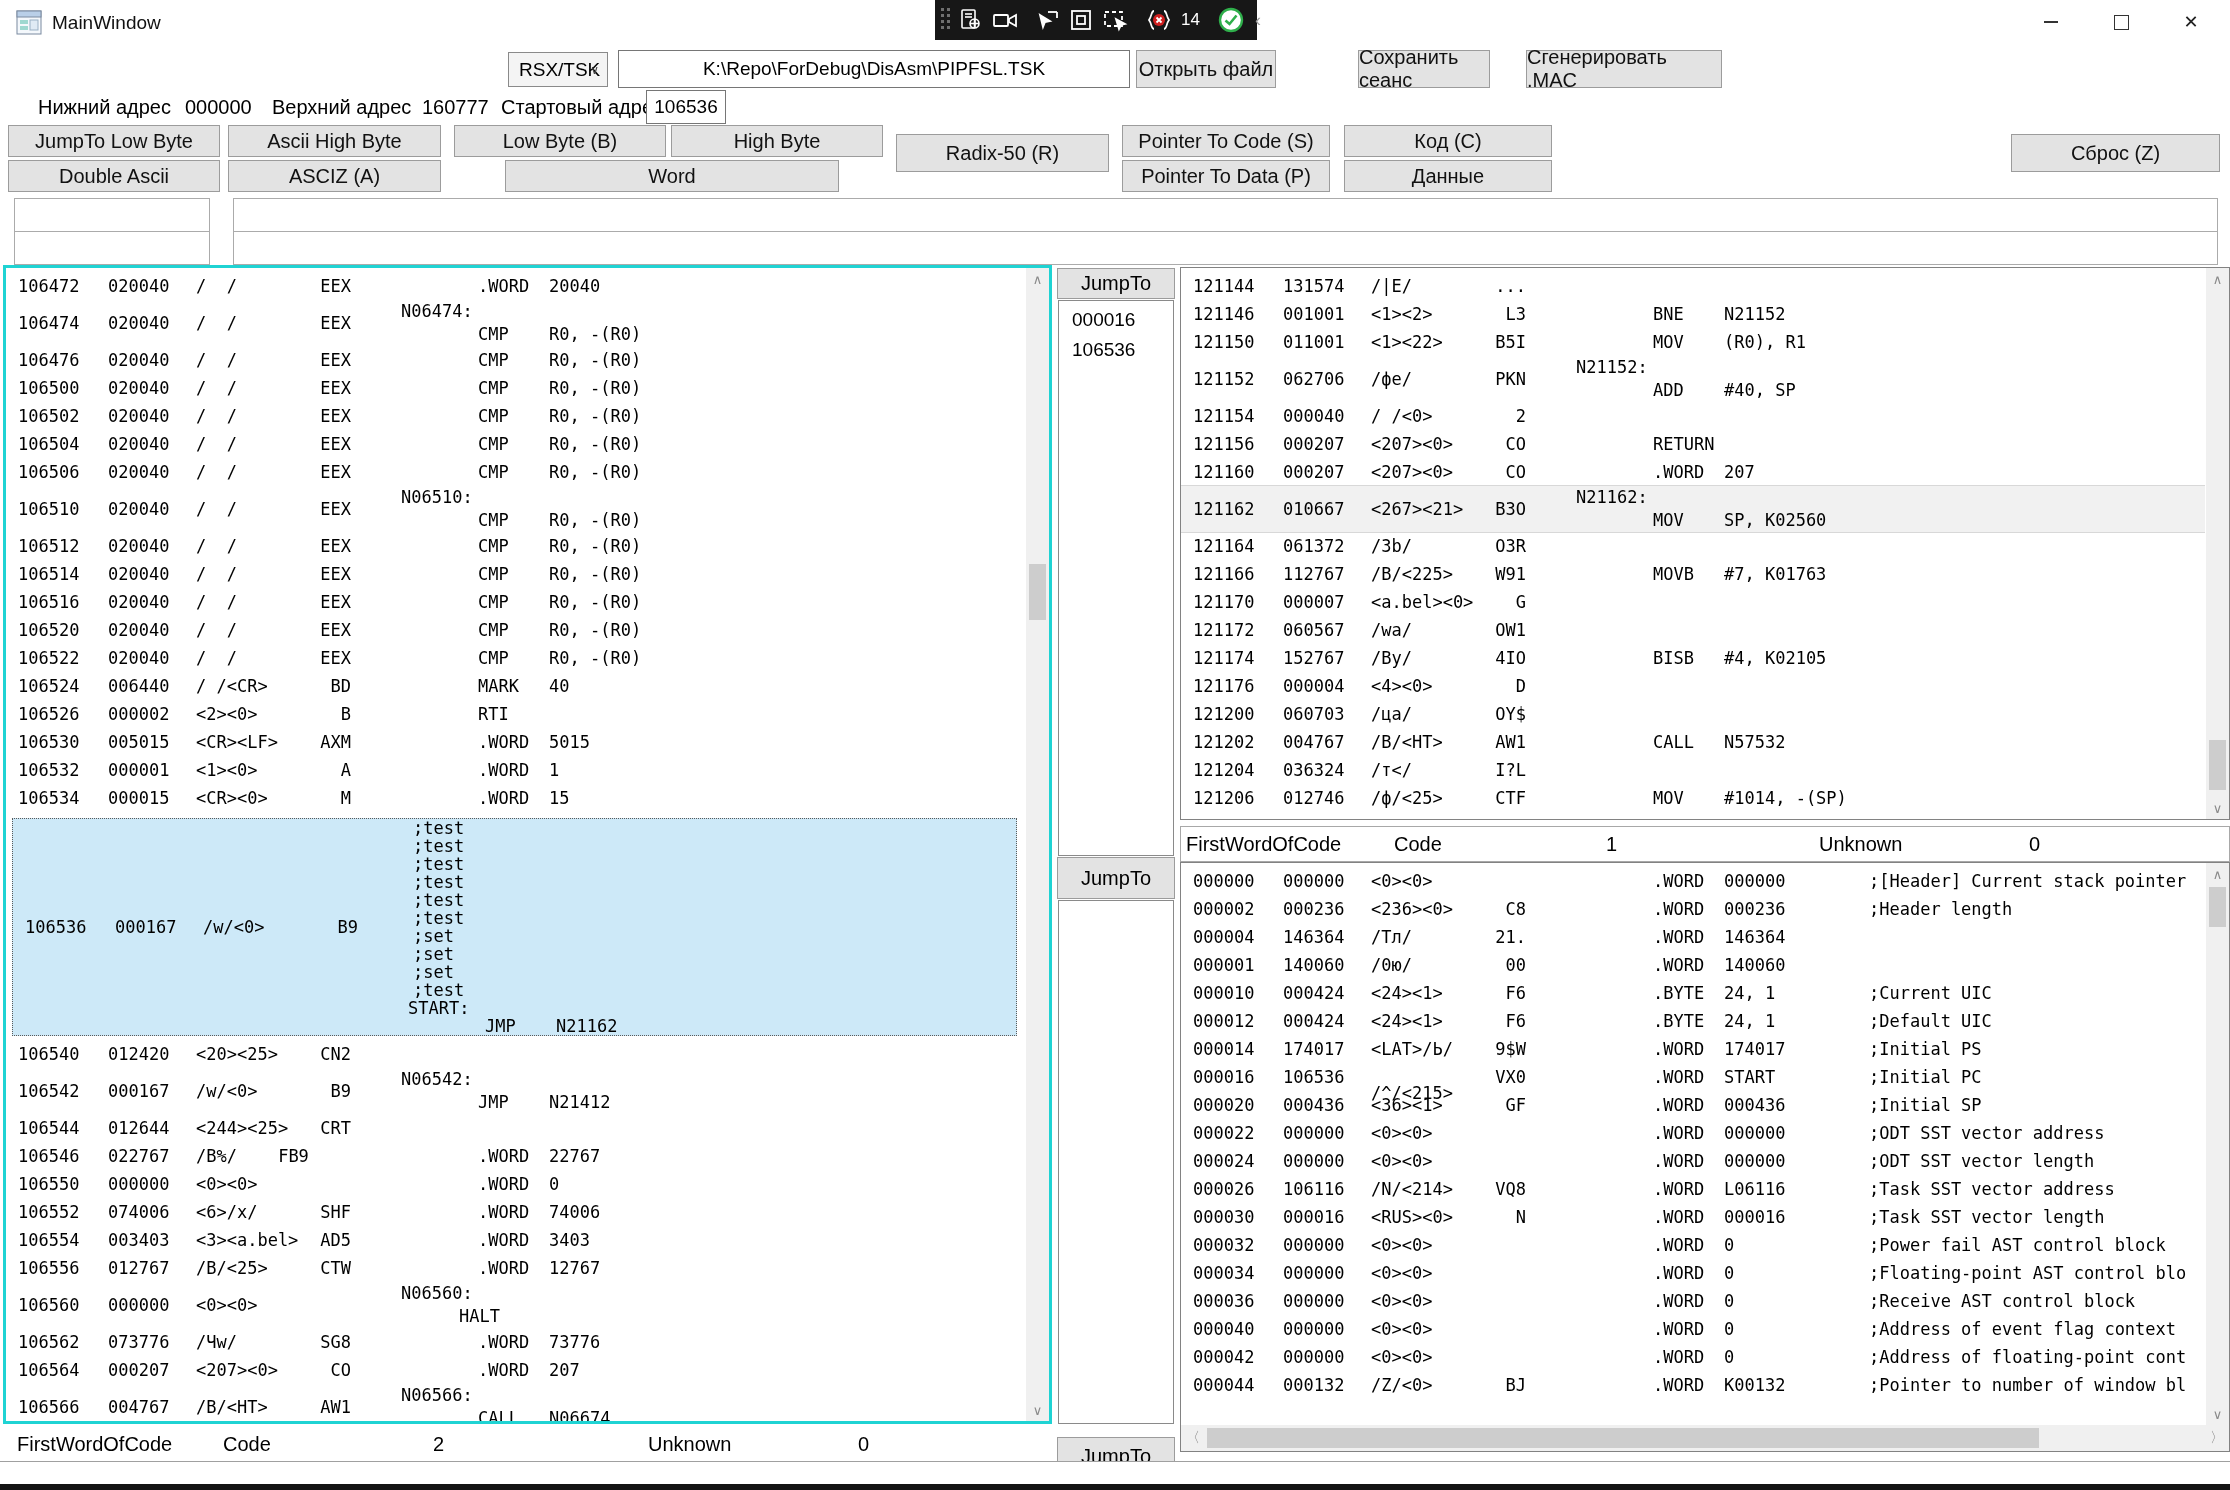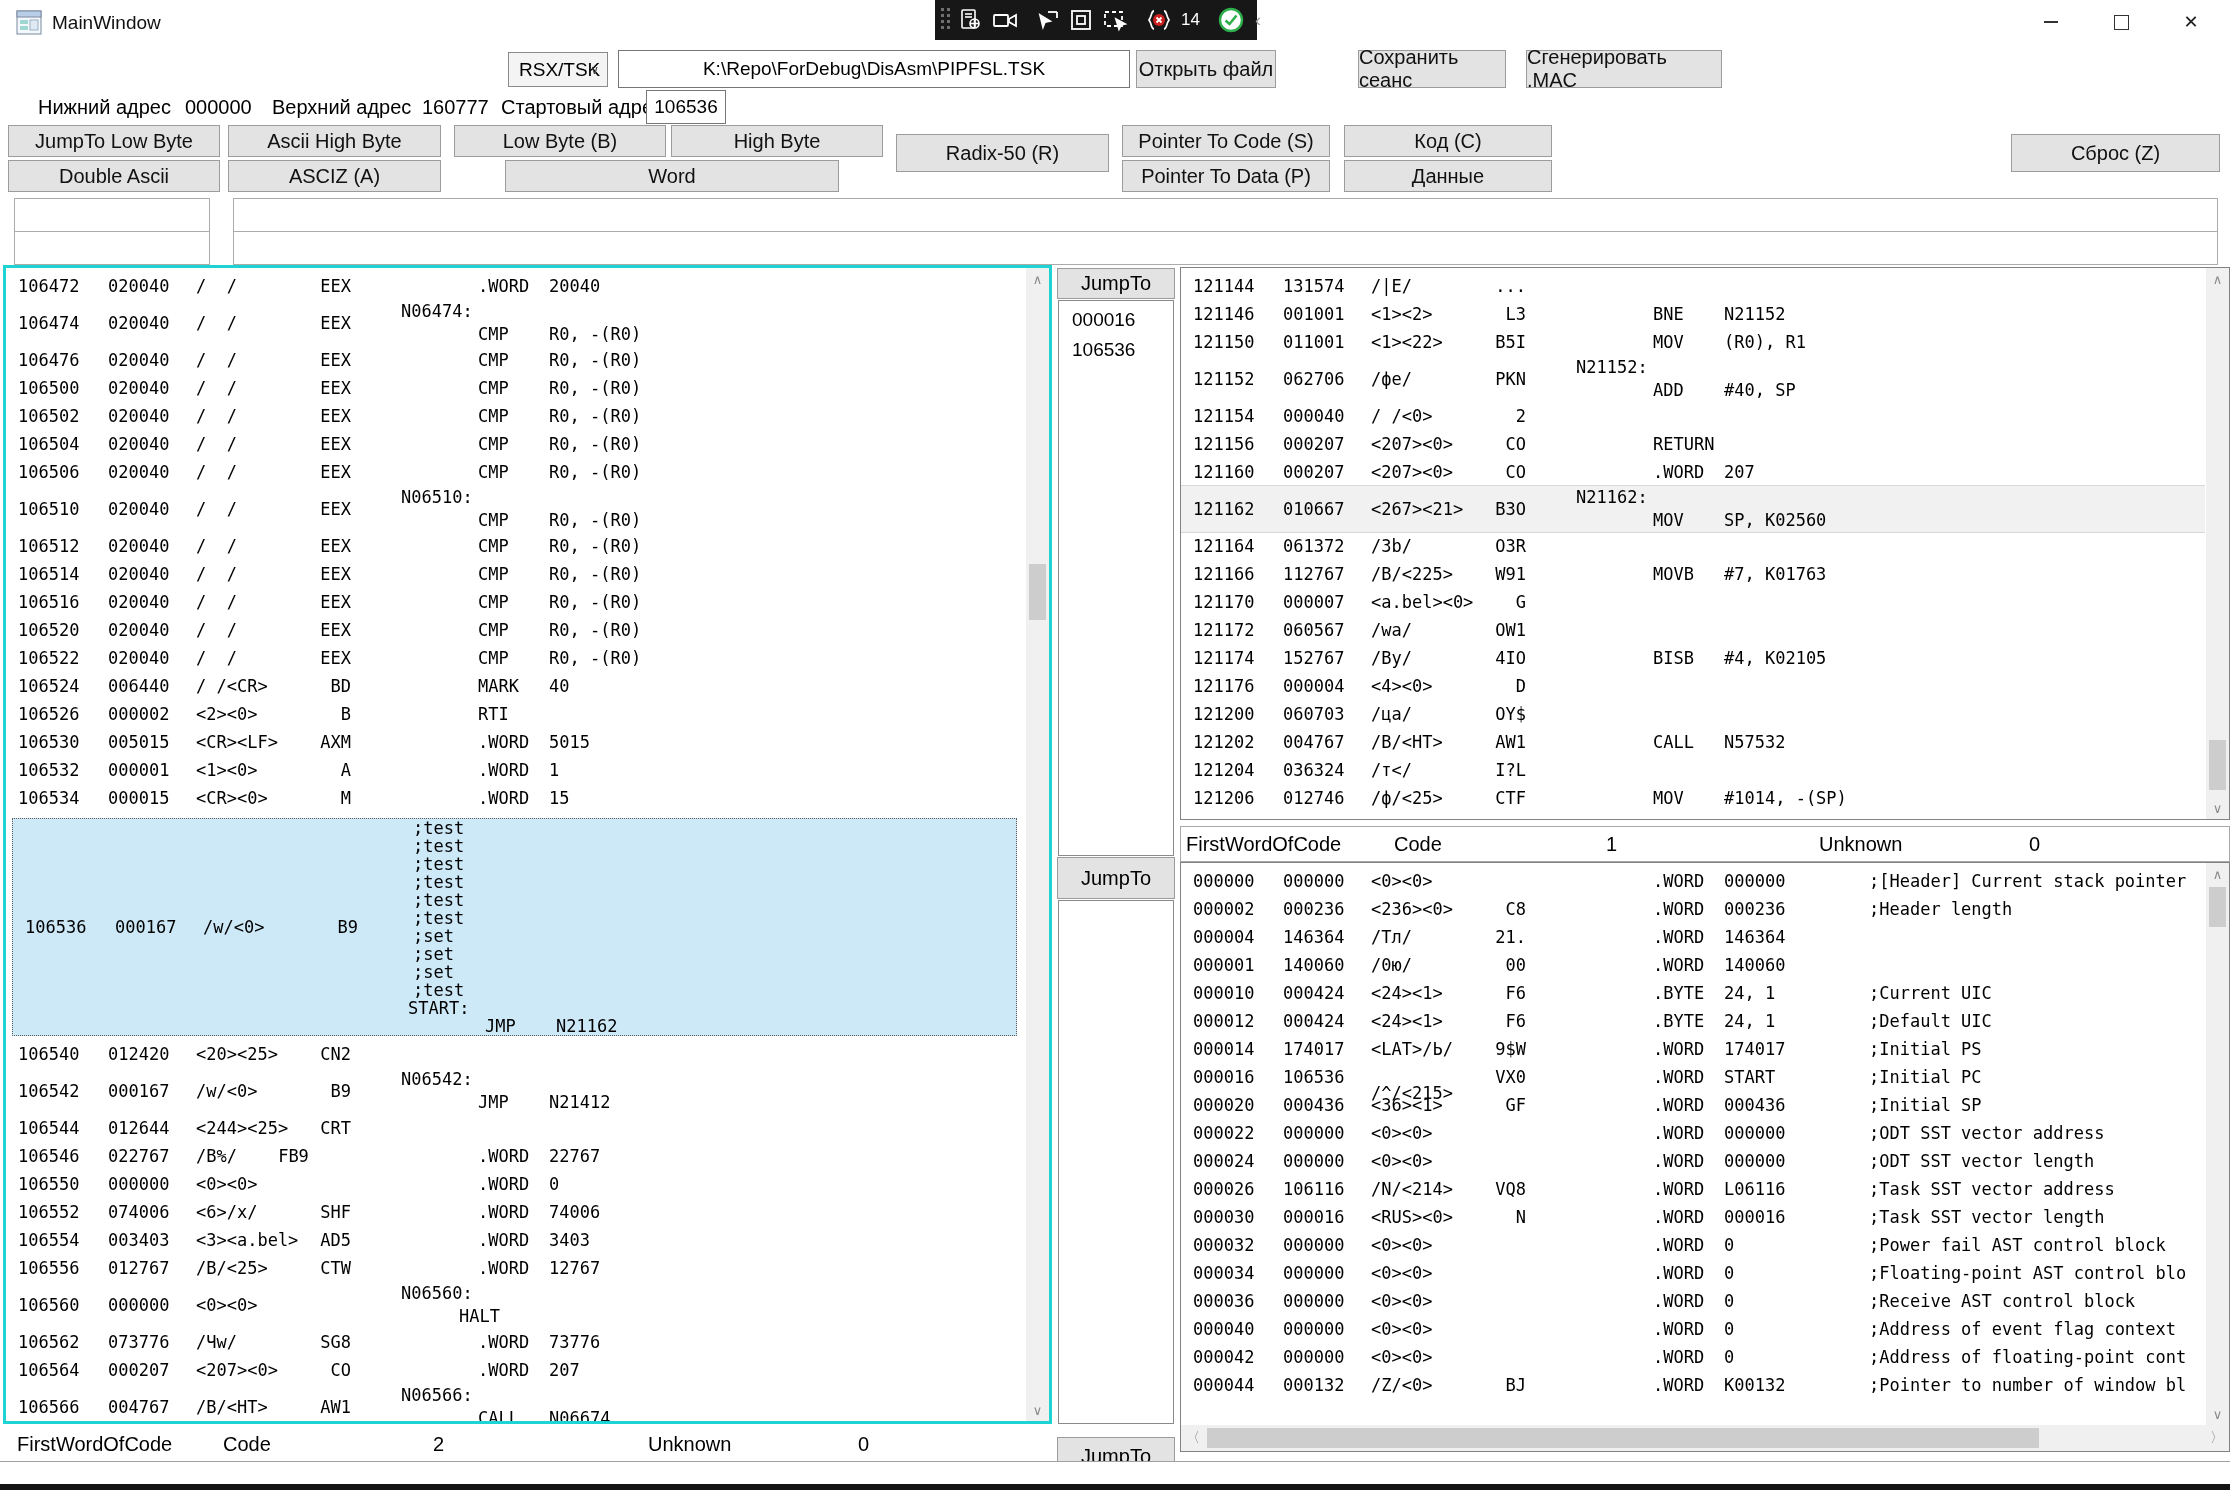--- a/index.html
+++ b/index.html
@@ -24,21 +24,21 @@
   #rec-collapse{color:#9a9a9a;font-size:18px;margin-left:2px;}
   #grip{width:10px;height:24px;display:grid;grid-template-columns:3px 3px;grid-auto-rows:3px;gap:3px;}
   #grip i{background:#6f6f6f;}
   
   .field{border:1px solid #767676;background:#fff;box-sizing:border-box;display:flex;align-items:center;}
   #fmt-combo{left:508px;top:52px;width:100px;height:35px;background:#f4f4f4;border:1px solid #8a8a8a;box-sizing:border-box;display:flex;align-items:center;font-size:19px;padding-left:10px;}
   #fmt-combo .arr{position:absolute;right:8px;font-size:12px;color:#444;}
   #path-field{left:618px;top:50px;width:512px;height:38px;justify-content:center;font-size:19px;}
   .btn{background:#e3e3e3;border:1px solid #9c9c9c;box-sizing:border-box;display:flex;align-items:center;justify-content:center;font-size:20px;color:#111;}
   #open-btn{left:1136px;top:50px;width:140px;height:38px;}
-  #save-btn{left:1358px;top:50px;width:148px;height:38px;}
+  #save-btn{left:1358px;top:50px;width:132px;height:38px;}
   #gen-btn{left:1526px;top:50px;width:196px;height:38px;}
   
   .lbl{font-size:20px;top:96px;}
   #start-input{left:646px;top:90px;width:80px;height:34px;justify-content:center;font-size:19px;}
   
   #b-asciilow{left:8px;top:125px;width:212px;height:32px;}
   #b-asciihigh{left:228px;top:125px;width:213px;height:32px;}
   #b-lowbyte{left:454px;top:125px;width:212px;height:32px;}
   #b-highbyte{left:671px;top:125px;width:212px;height:32px;}
   #b-radix{left:896px;top:134px;width:213px;height:38px;}

